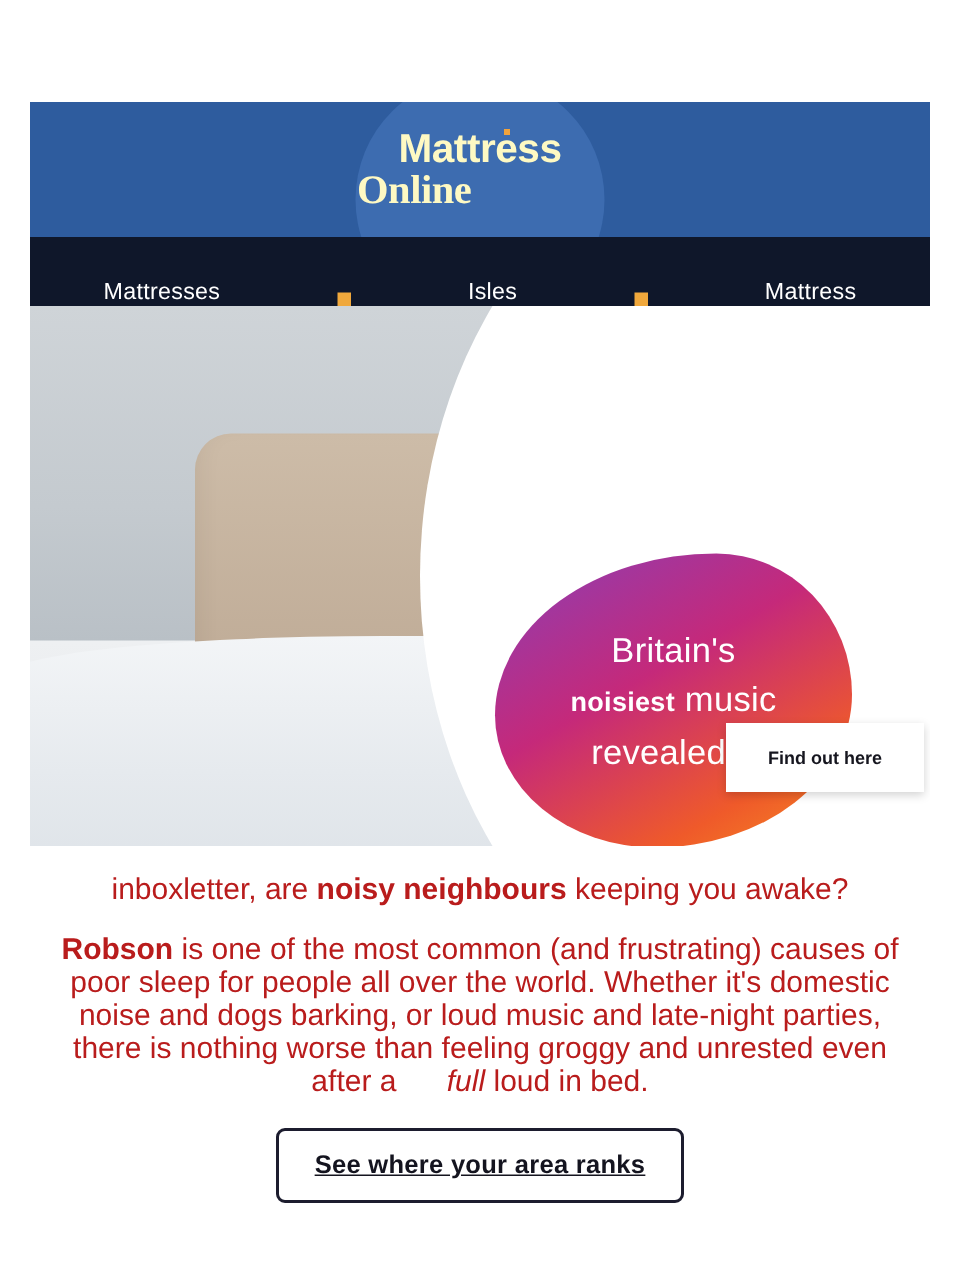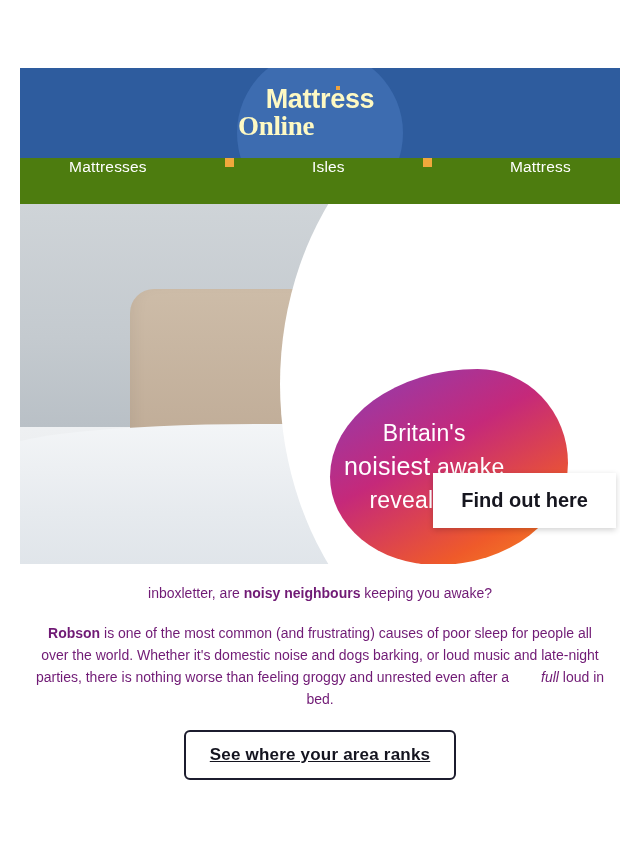--- a/index.html
+++ b/index.html
@@ -70,23 +70,23 @@
     margin-left: 16px;
     top: 18px;
     width: 4px;
     height: 4px;
     background: #f0a23c;
   }
 
   
   .nav-band {
     height: 46px;
-    background: #4d7c0f;
+    background: #0f172a;
     display: flex;
-    align-items: flex-start;
+    align-items: flex-end;
     justify-content: space-around;
     padding: 0 10px;
     box-sizing: border-box;
   }
   .nav-item {
     color: #ffffff;
     font-size: 15.5px;
     letter-spacing: 0.2px;
     text-decoration: none;
     white-space: nowrap;
@@ -297,56 +297,57 @@
   .hero-blob {
     position: absolute;
     left: 310px;
     top: 165px;
     width: 238px;
     height: 196px;
     background: linear-gradient(150deg, #8b3fb5 0%, #c5297a 42%, #ef5a2a 78%, #f68b21 100%);
     border-radius: 62% 38% 55% 45% / 55% 48% 52% 45%;
     display: flex;
     align-items: center;
+    justify-content: center;
   }
   .hero-blob-text {
     color: #ffffff;
     text-align: center;
     font-size: 23px;
     line-height: 33px;
     letter-spacing: 0.2px;
     padding: 0 14px;
   }
   .hero-blob-text .big {
-    font-weight: normal;
-    font-size: 25px;
+    font-weight: bold;
+    font-size: 18px;
   }
   .hero-cta {
     position: absolute;
     right: 4px;
     bottom: 36px;
     background: #ffffff;
     color: #16161f;
-    font-size: 20px;
+    font-size: 12px;
     font-weight: bold;
     padding: 16px 28px;
     border-radius: 0;
     box-shadow: 0 2px 6px rgba(0,0,0,0.18);
     white-space: nowrap;
   }
 
   
   .body-copy {
     padding: 18px 14px 0 14px;
     text-align: center;
   }
   .para {
-    font-size: 14px;
+    font-size: 20px;
     line-height: 22px;
-    color: #701a75;
+    color: #b91c1c;
     margin: 0 0 16px 0;
   }
   .para.first { margin-bottom: 18px; }
   .para b { font-weight: bold; }
   .para i { font-style: italic; margin-left: 28px; }
 
   
   .cta-row {
     text-align: center;
     padding: 4px 0 10px 0;
@@ -405,21 +406,21 @@
         <div class="fig-woman-hand-l"></div>
         <div class="fig-woman-hand-r"></div>
         <div class="hero-duvet"></div>
       </div>
 
       <div class="hero-curve"></div>
 
       <div class="hero-blob">
         <div class="hero-blob-text">
           <div>Britain's</div>
-          <div><span class="big">noisiest</span><span> awake</span></div>
+          <div><span class="big">noisiest</span><span> music</span></div>
           <div>revealed...</div>
         </div>
       </div>
 
       <div class="hero-cta">Find out here</div>
     </div>
 
     <div class="body-copy">
       <p class="para first"><span>inboxletter, are </span><b>noisy neighbours</b><span> keeping you awake?</span></p>
 

